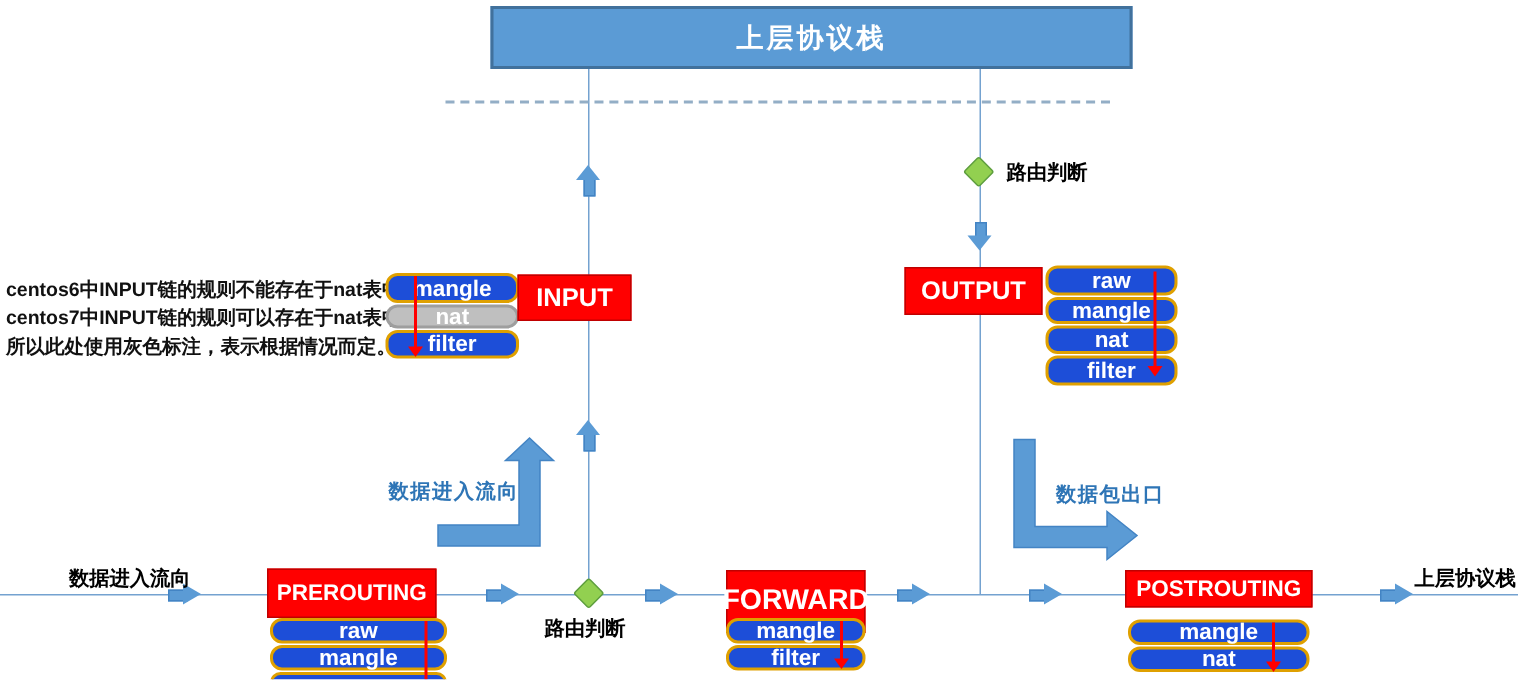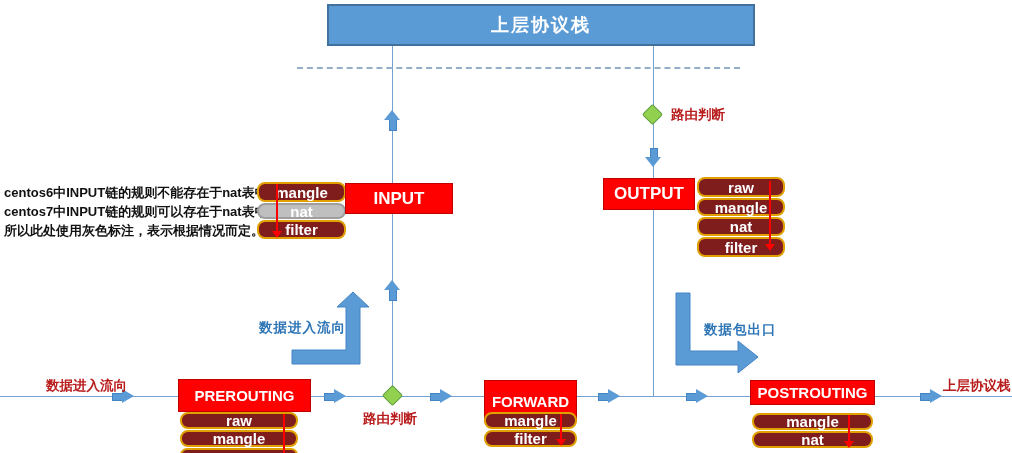--- a/index.html
+++ b/index.html
@@ -19,21 +19,21 @@
     color:#fff;font-size:18px;font-weight:bold;letter-spacing:2px;
   }
   
   .chain{
     position:absolute;background:#FF0000;border:1.5px solid #C00000;box-sizing:border-box;
     display:flex;align-items:center;justify-content:center;
     color:#fff;font-weight:bold;
   }
   
   .tbox{
-    position:absolute;background:#7f1d1d;border:2px solid #DFA000;border-radius:8px;
+    position:absolute;background:#1d4ed8;border:2px solid #DFA000;border-radius:8px;
     box-sizing:border-box;display:flex;align-items:center;justify-content:center;
     color:#fff;font-size:15px;font-weight:600;
   }
   .tbox.gray{background:#BFBFBF;border-color:#9E9E9E;}
   
   .harrow{position:absolute;width:22px;height:14px;}
   .harrow .stem{position:absolute;left:0;top:4px;width:11px;height:6px;background:#5B9BD5;border:1px solid #4384C4;}
   .harrow .head{position:absolute;left:10px;top:0;width:0;height:0;
     border-top:7px solid transparent;border-bottom:7px solid transparent;border-left:12px solid #5B9BD5;}
   .varrow{position:absolute;width:16px;height:20px;}
@@ -47,21 +47,21 @@
   
   .rarrow{position:absolute;width:10px;}
   .rarrow .line{position:absolute;left:4px;top:0;bottom:6px;width:2px;background:#FF0000;}
   .rarrow .head{position:absolute;bottom:0;left:0;width:0;height:0;
     border-left:5px solid transparent;border-right:5px solid transparent;border-top:7px solid #FF0000;}
   .rarrow.noline-head .line{bottom:0;}
   
   .diamond{position:absolute;width:15px;height:15px;background:#92D050;border:1.5px solid #5E9E3E;
     transform:rotate(45deg);box-sizing:border-box;border-radius:2px;}
   
-  .lbl{position:absolute;color:#b91c1c;font-size:13.5px;font-weight:bold;white-space:nowrap;}
+  .lbl{position:absolute;color:#000000;font-size:13.5px;font-weight:bold;white-space:nowrap;}
   .lbl.blue{color:#2E75B6;letter-spacing:1px;}
   .note{position:absolute;left:4px;top:183px;width:260px;color:#111;
     font-size:13px;font-weight:bold;line-height:19px;}
   .note div{white-space:nowrap;}
   svg{position:absolute;overflow:visible;}
 </style>
 </head>
 <body>
 
 <div id="canvas">
@@ -136,41 +136,41 @@
   <div class="lbl" style="left:46px;top:377px;">数据进入流向</div>
   <div class="lbl" style="left:943px;top:377px;">上层协议栈</div>
 
   <div class="tbox" style="left:257px;top:182px;width:89px;height:20px;">mangle</div>
   <div class="tbox gray" style="left:257px;top:203px;width:89px;height:16px;">nat</div>
   <div class="tbox" style="left:257px;top:220px;width:89px;height:19px;">filter</div>
   <div class="rarrow" style="left:272px;top:184px;height:54px;">
       <div class="line"></div>
       <div class="head"></div>
     </div>
-  <div class="chain" style="left:345px;top:183px;width:108px;height:31px;font-size:17px;">INPUT</div>
+  <div class="chain" style="left:345px;top:183px;width:76px;height:31px;font-size:17px;">INPUT</div>
 
   <div class="chain" style="left:603px;top:178px;width:92px;height:32px;font-size:17px;">OUTPUT</div>
   <div class="tbox" style="left:697px;top:177px;width:88px;height:20px;">raw</div>
   <div class="tbox" style="left:697px;top:198px;width:88px;height:18px;">mangle</div>
   <div class="tbox" style="left:697px;top:217px;width:88px;height:19px;">nat</div>
   <div class="tbox" style="left:697px;top:237px;width:88px;height:20px;">filter</div>
   <div class="rarrow" style="left:765px;top:181px;height:70px;">
       <div class="line"></div>
       <div class="head"></div>
     </div>
 
-  <div class="chain" style="left:178px;top:379px;width:133px;height:33px;font-size:15px;">PREROUTING</div>
+  <div class="chain" style="left:178px;top:379px;width:113px;height:33px;font-size:15px;">PREROUTING</div>
   <div class="tbox" style="left:180px;top:412px;width:118px;height:17px;">raw</div>
   <div class="tbox" style="left:180px;top:430px;width:118px;height:17px;">mangle</div>
   <div class="tbox" style="left:180px;top:448px;width:118px;height:14px;"></div>
   <div class="rarrow noline-head" style="left:279px;top:414px;height:39px;">
       <div class="line"></div>
     </div>
 
-  <div class="chain" style="left:484px;top:380px;width:93px;height:42px;font-size:15px;">FORWARD</div>
+  <div class="chain" style="left:484px;top:380px;width:93px;height:42px;font-size:19px;">FORWARD</div>
   <div class="tbox" style="left:484px;top:412px;width:93px;height:17px;">mangle</div>
   <div class="tbox" style="left:484px;top:430px;width:93px;height:17px;">filter</div>
   <div class="rarrow" style="left:556px;top:414px;height:32px;">
       <div class="line"></div>
       <div class="head"></div>
     </div>
 
   <div class="chain" style="left:750px;top:380px;width:125px;height:25px;font-size:15px;">POSTROUTING</div>
   <div class="tbox" style="left:752px;top:413px;width:121px;height:17px;">mangle</div>
   <div class="tbox" style="left:752px;top:431px;width:121px;height:17px;">nat</div>

